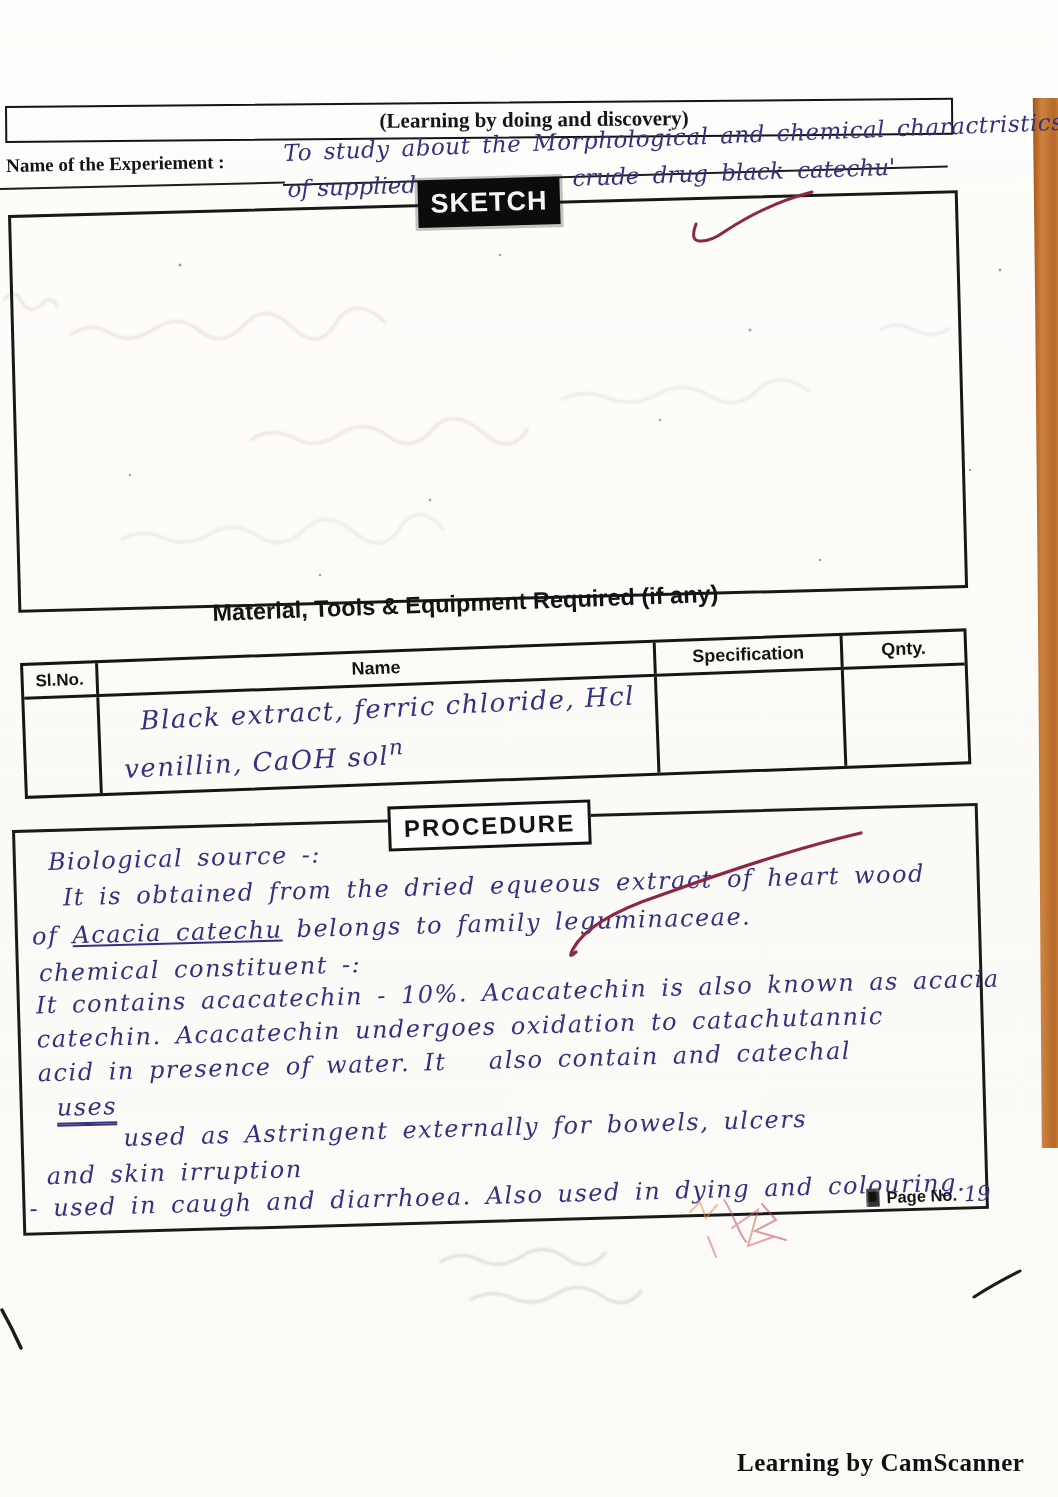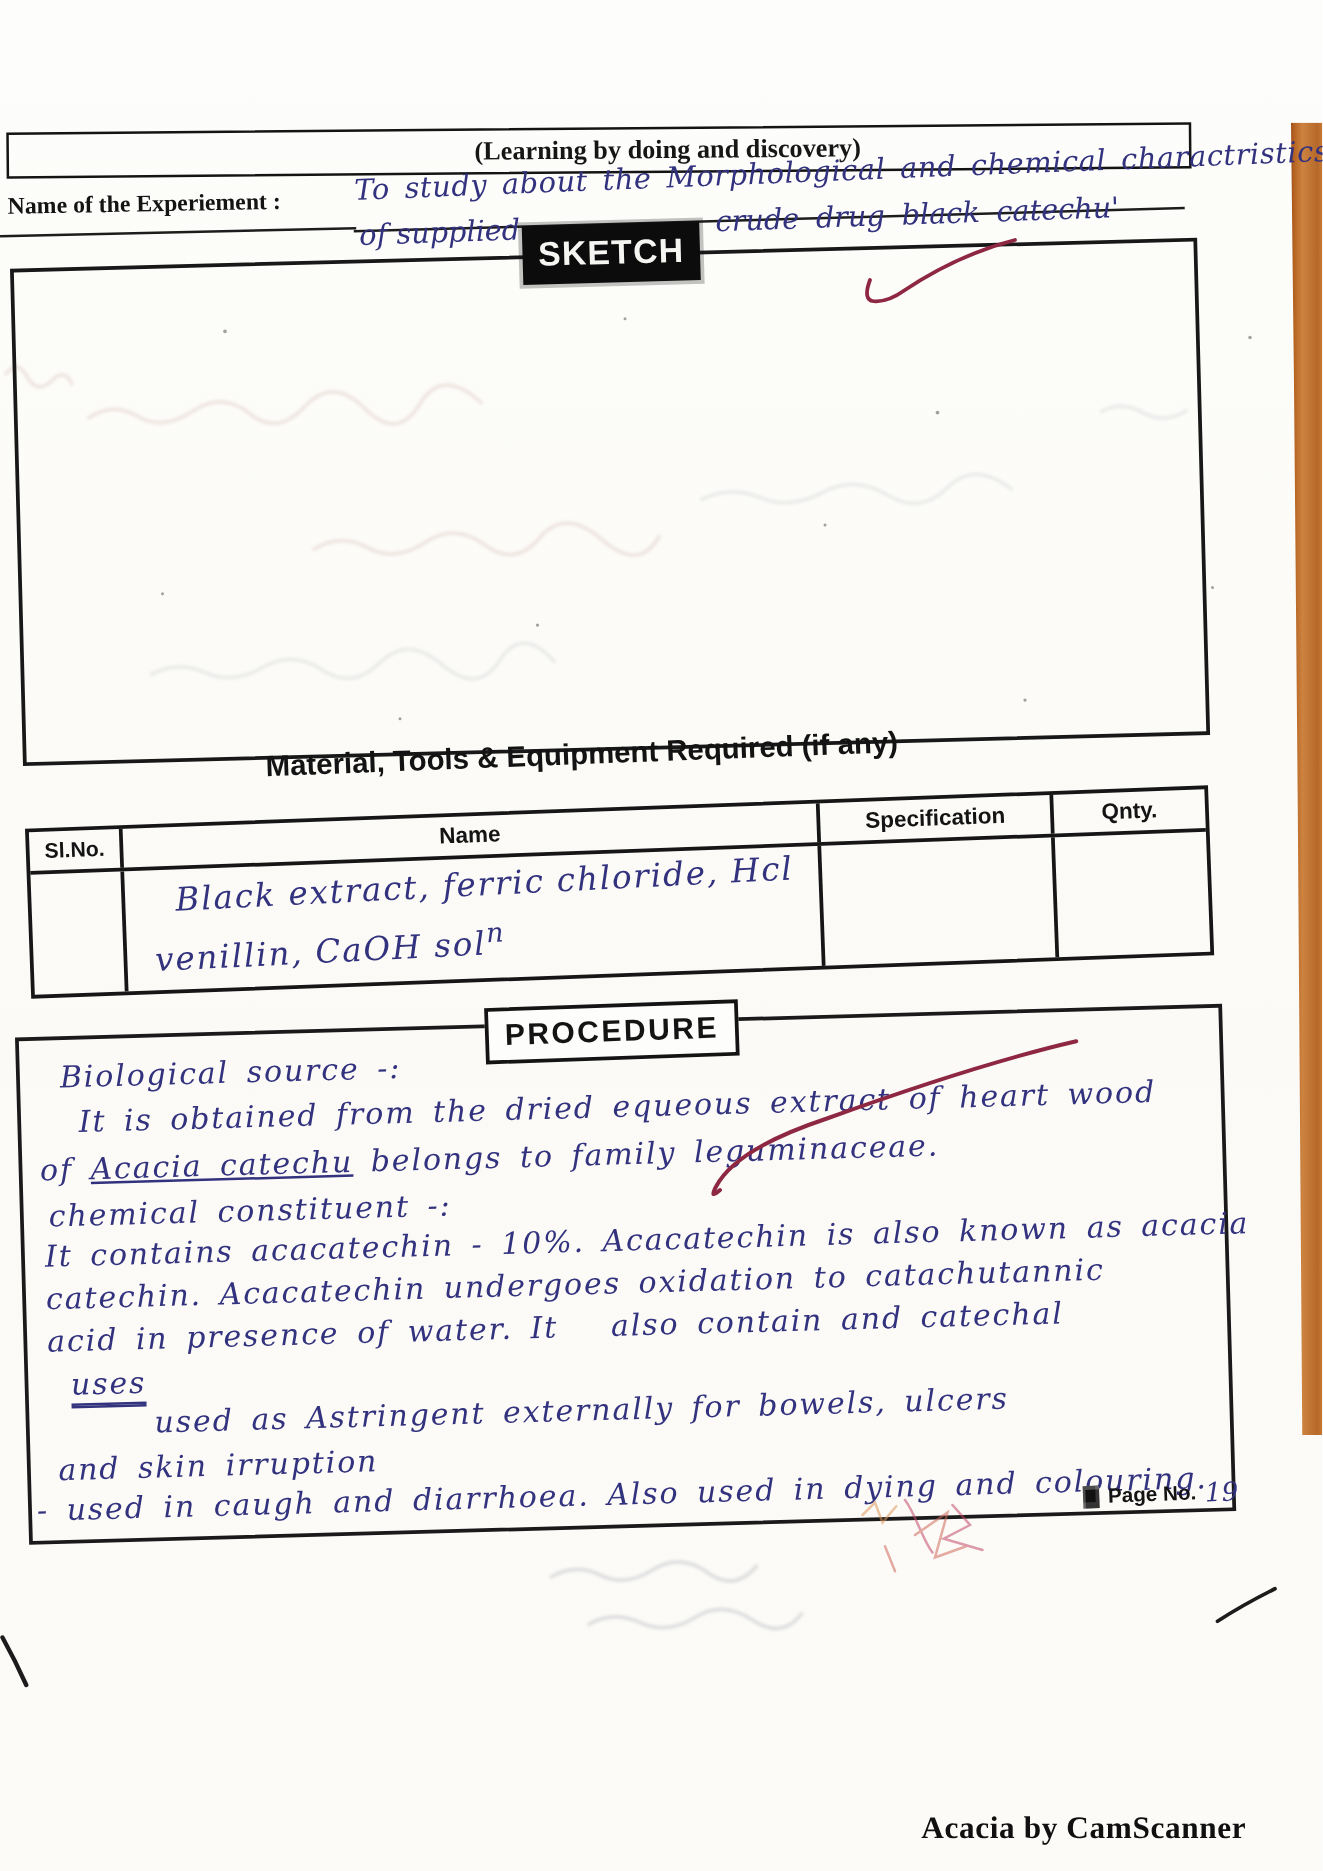--- a/index.html
+++ b/index.html
@@ -201,15 +201,15 @@
     <span class="hw pageno-val">19</span>
   </div>
 
   <svg class="overlay" style="left:970px;top:1266px;width:55px;height:36px;" viewBox="0 0 55 36">
     <path d="M 4 31 q 20 -13 46 -26" stroke="#1c1c1c" stroke-width="3" fill="none" stroke-linecap="round"></path>
   </svg>
   <svg class="overlay" style="left:0;top:1306px;width:26px;height:46px;" viewBox="0 0 26 46">
     <path d="M 2 4 q 10 18 19 38" stroke="#1c1c1c" stroke-width="3.5" fill="none" stroke-linecap="round"></path>
   </svg>
 
-  <div class="credit">Acacia by CamScanner</div>
+  <div class="credit">Learning by CamScanner</div>
 
 </div>
 
 </body></html>

